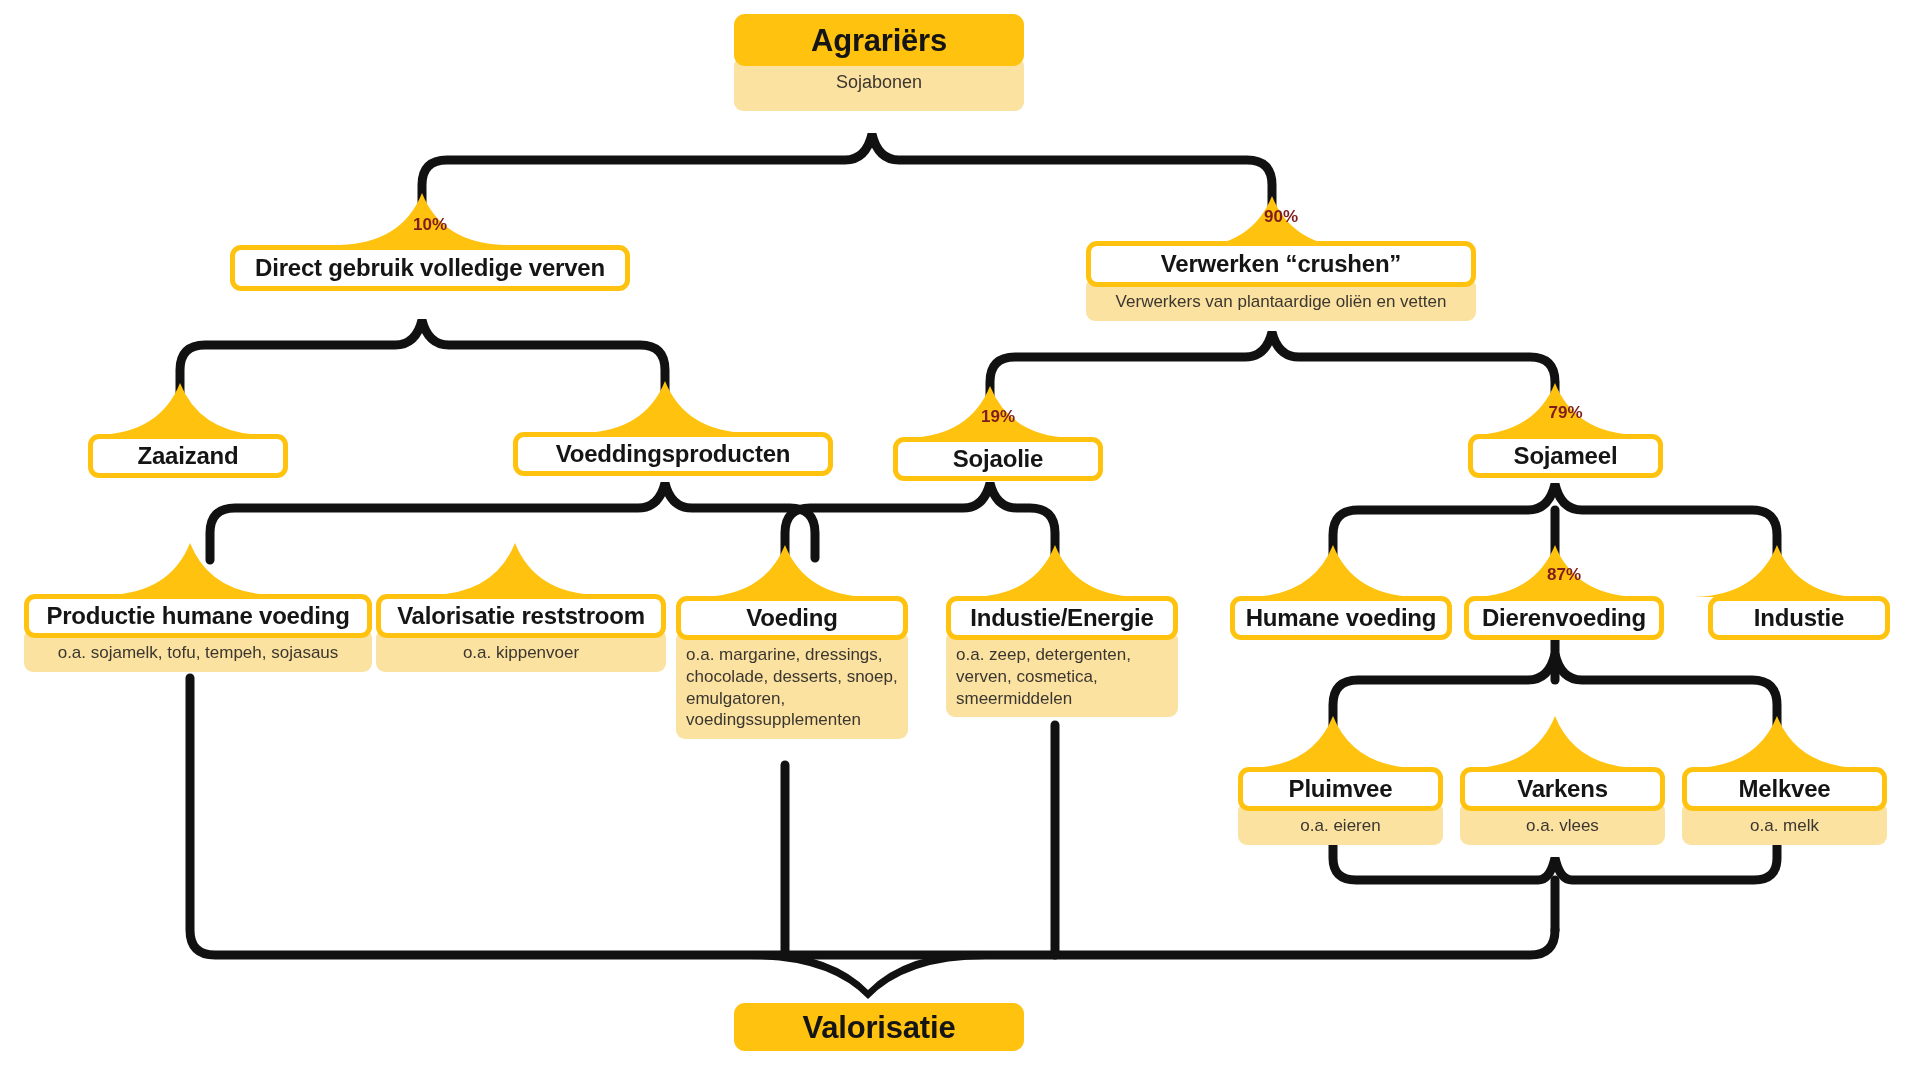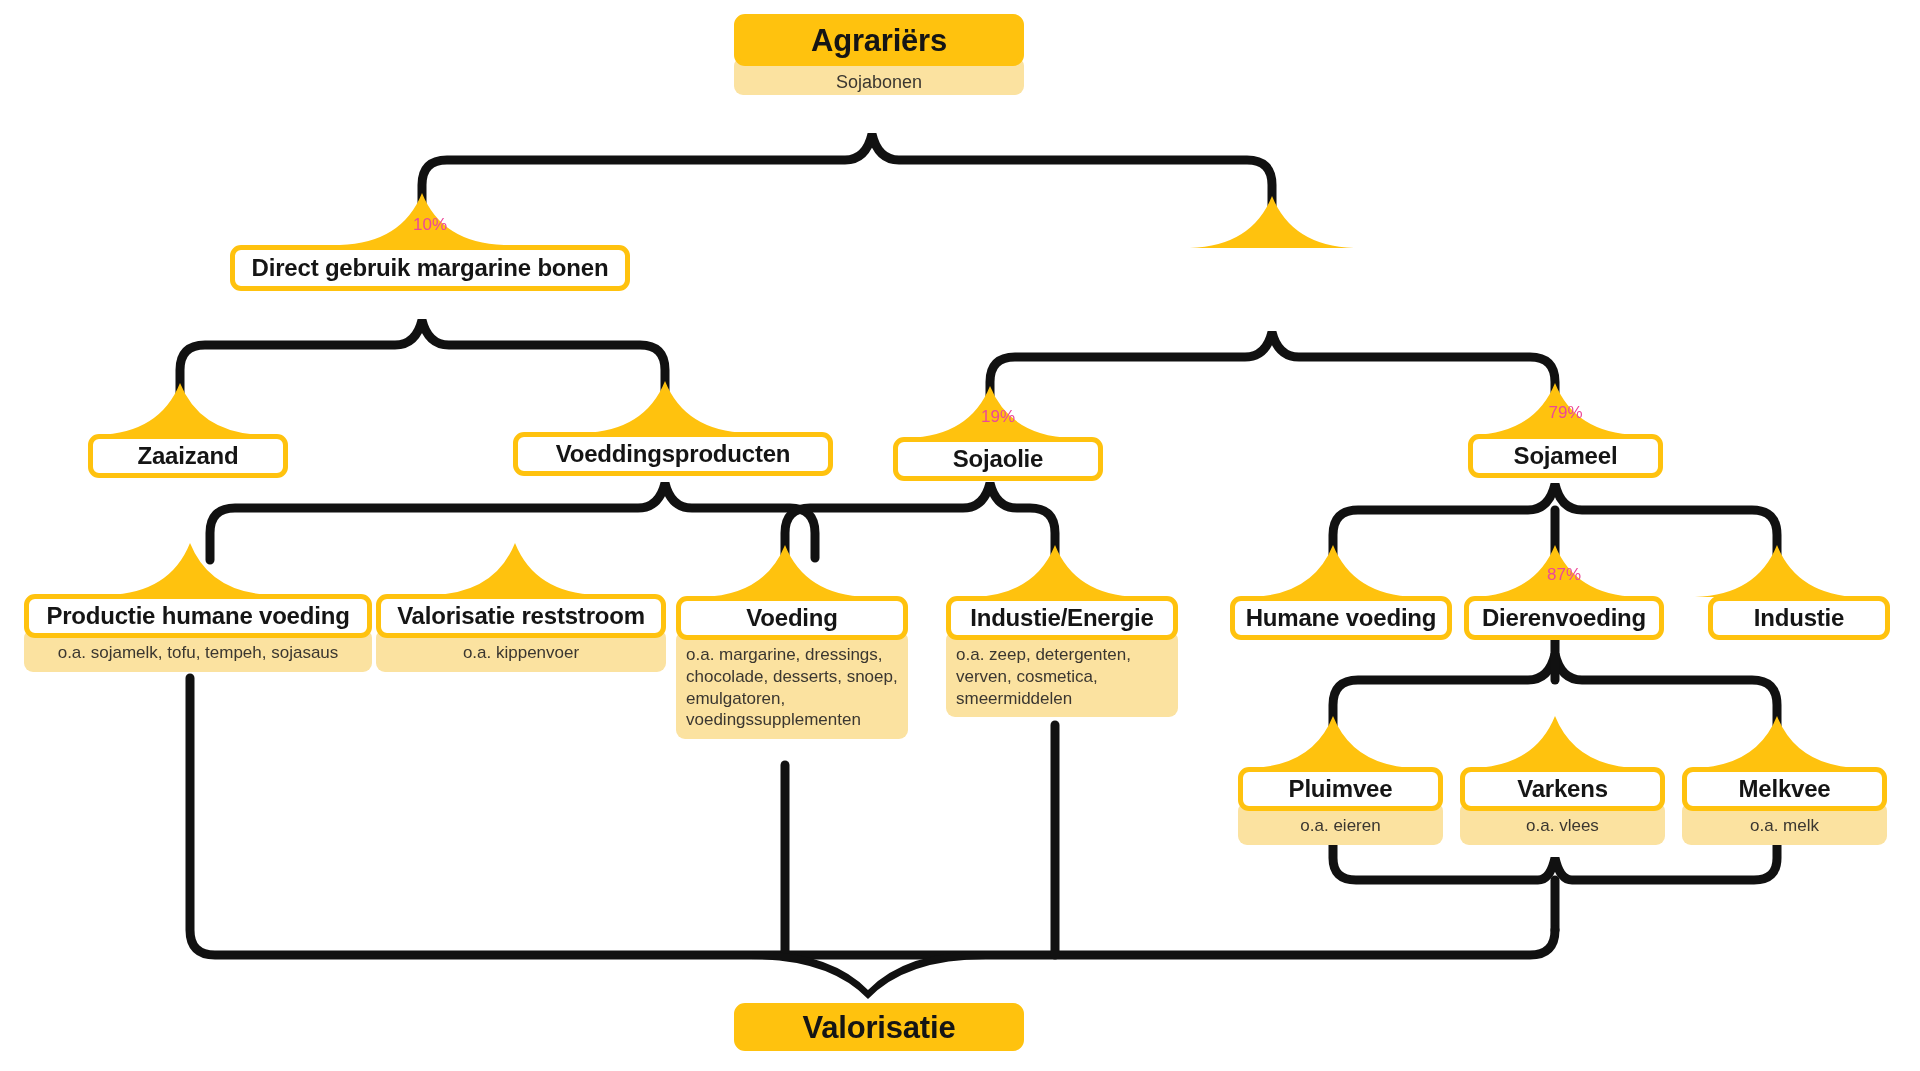--- a/index.html
+++ b/index.html
@@ -6,29 +6,29 @@
   body{width:1920px;height:1071px;overflow:hidden;
        font-family:"Liberation Sans",sans-serif;color:#151515;}
   #stage{position:relative;width:1920px;height:1071px;background:#fff;}
   svg.layer{position:absolute;left:0;top:0;width:1920px;height:1071px;overflow:visible;}
   #edges{z-index:1;}
   #funnels{z-index:2;}
   #nodes{position:absolute;left:8px;top:0;width:1920px;height:1071px;z-index:3;}
 
   .node{position:absolute;box-sizing:border-box;}
   .node .pct{position:absolute;left:50%;transform:translateX(-50%);
-      font-weight:normal;font-size:17px;color:#ec4899;white-space:nowrap;z-index:5;}
+      font-weight:bold;font-size:17px;color:#7f1d1d;white-space:nowrap;z-index:5;}
   .chip{box-sizing:border-box;border:5px solid #FFC20E;background:#ffffff;
       border-radius:11px;display:flex;align-items:center;justify-content:center;
       font-weight:bold;font-size:24px;line-height:1;letter-spacing:-.2px;
       padding:0 12px;position:relative;z-index:4;white-space:nowrap;}
   .chip.solid{background:#FFC20E;border-color:#FFC20E;}
   .chip.big{font-size:31px;}
   .sub{box-sizing:border-box;background:#FBE2A0;border-radius:9px;
-      margin-top:-9px;padding:14px 12px 1px 12px;font-size:18px;line-height:1.28;
+      margin-top:-9px;padding:14px 12px 17px 12px;font-size:18px;line-height:1.28;
       color:#3b3730;position:relative;z-index:2;}
   .sub.center{text-align:center;}
   .sub.left{text-align:left;}
   .sub.tight{padding:13px 10px 8px 10px;font-size:17px;}
 </style>
 </head>
 <body>
 
 <div id="stage">
 
@@ -89,23 +89,28 @@
 
   <div id="nodes">
 
     <div class="node" style="left:726px;top:14px;width:290px;">
       <div class="chip solid big" style="height:52px;">Agrariërs</div>
       <div class="sub center">Sojabonen</div>
     </div>
 
     <div class="node" style="left:222px;top:245px;width:400px;">
       <div class="pct" style="top:-30px;">10%</div>
-      <div class="chip" style="height:46px;">Direct gebruik margarine bonen</div>
+      <div class="chip" style="height:46px;">Direct gebruik volledige verven</div>
     </div>
 
+    <div class="node" style="left:1078px;top:241px;width:390px;">
+      <div class="pct" style="top:-34px;">90%</div>
+      <div class="chip" style="height:46px;">Verwerken “crushen”</div>
+      <div class="sub center tight">Verwerkers van plantaardige oliën en vetten</div>
+    </div>
 
     <div class="node" style="left:80px;top:434px;width:200px;">
       <div class="chip" style="height:44px;">Zaaizand</div>
     </div>
 
     <div class="node" style="left:505px;top:432px;width:320px;">
       <div class="chip" style="height:44px;">Voeddingsproducten</div>
     </div>
 
     <div class="node" style="left:885px;top:437px;width:210px;">

